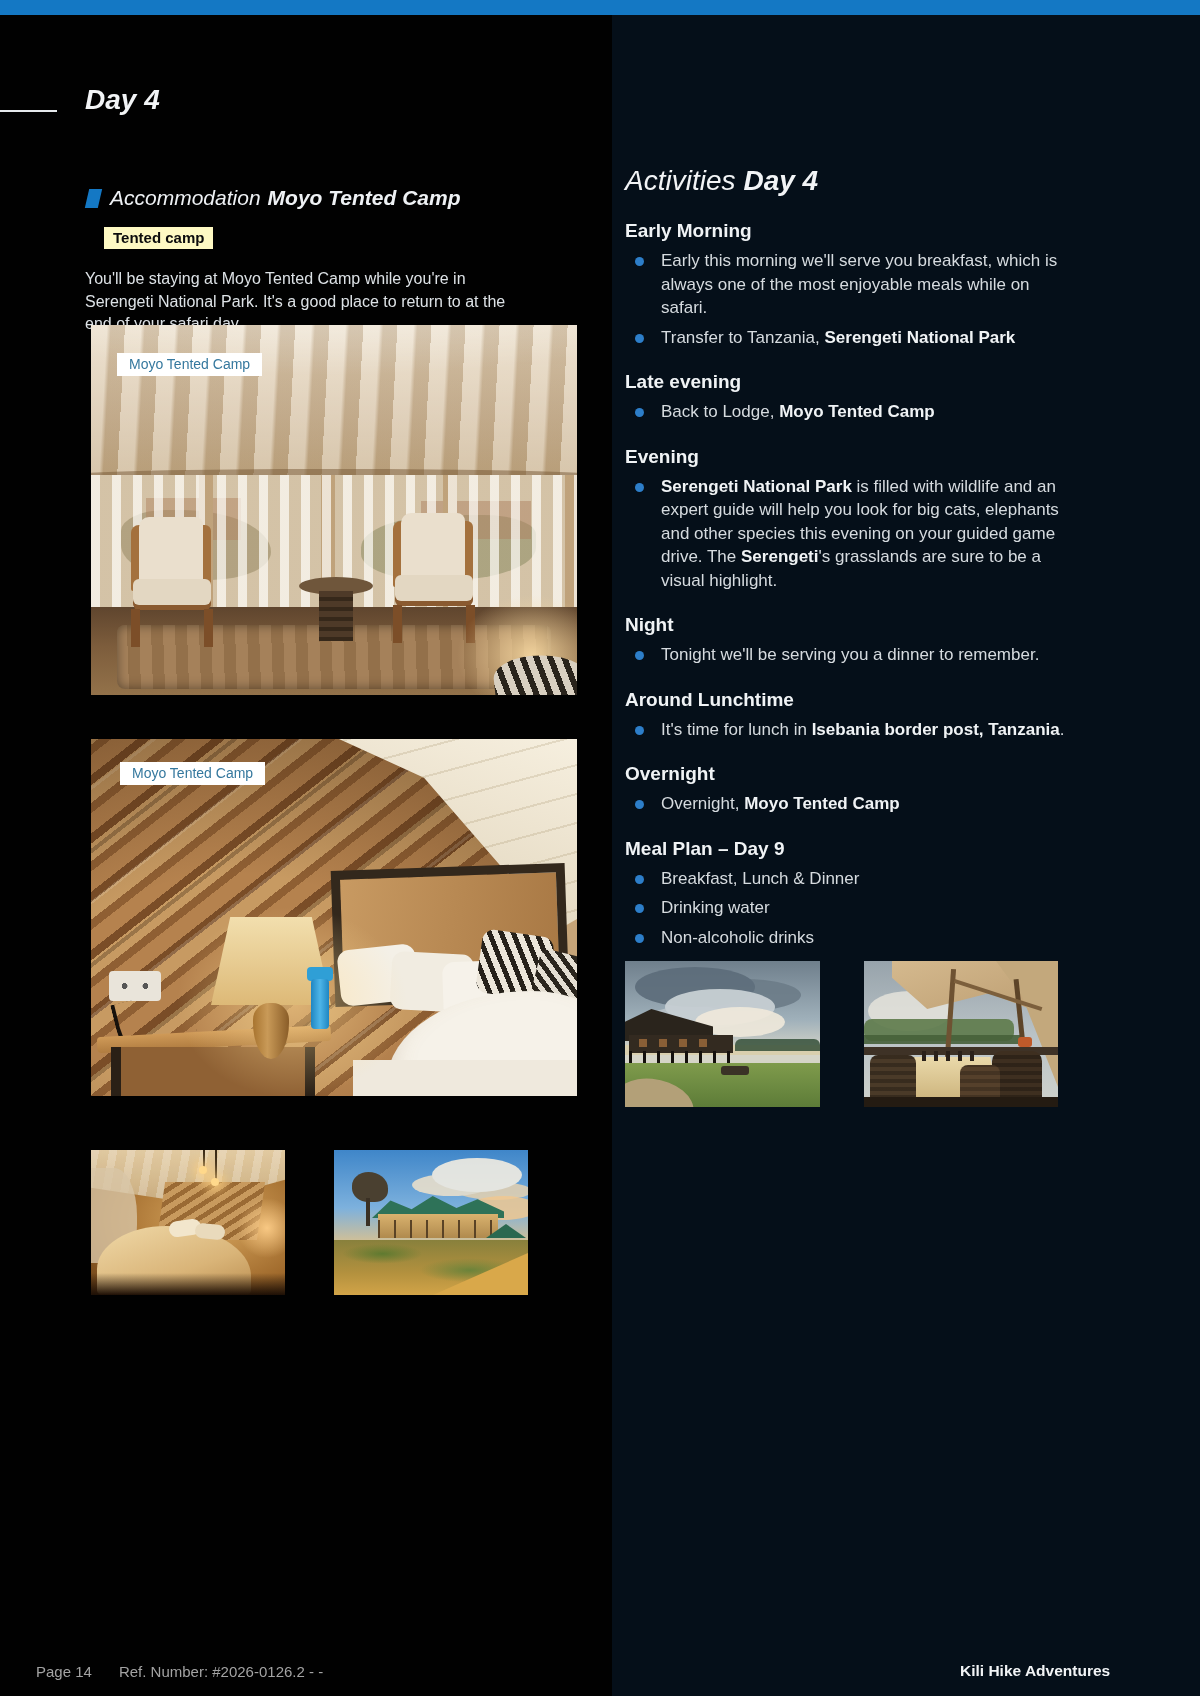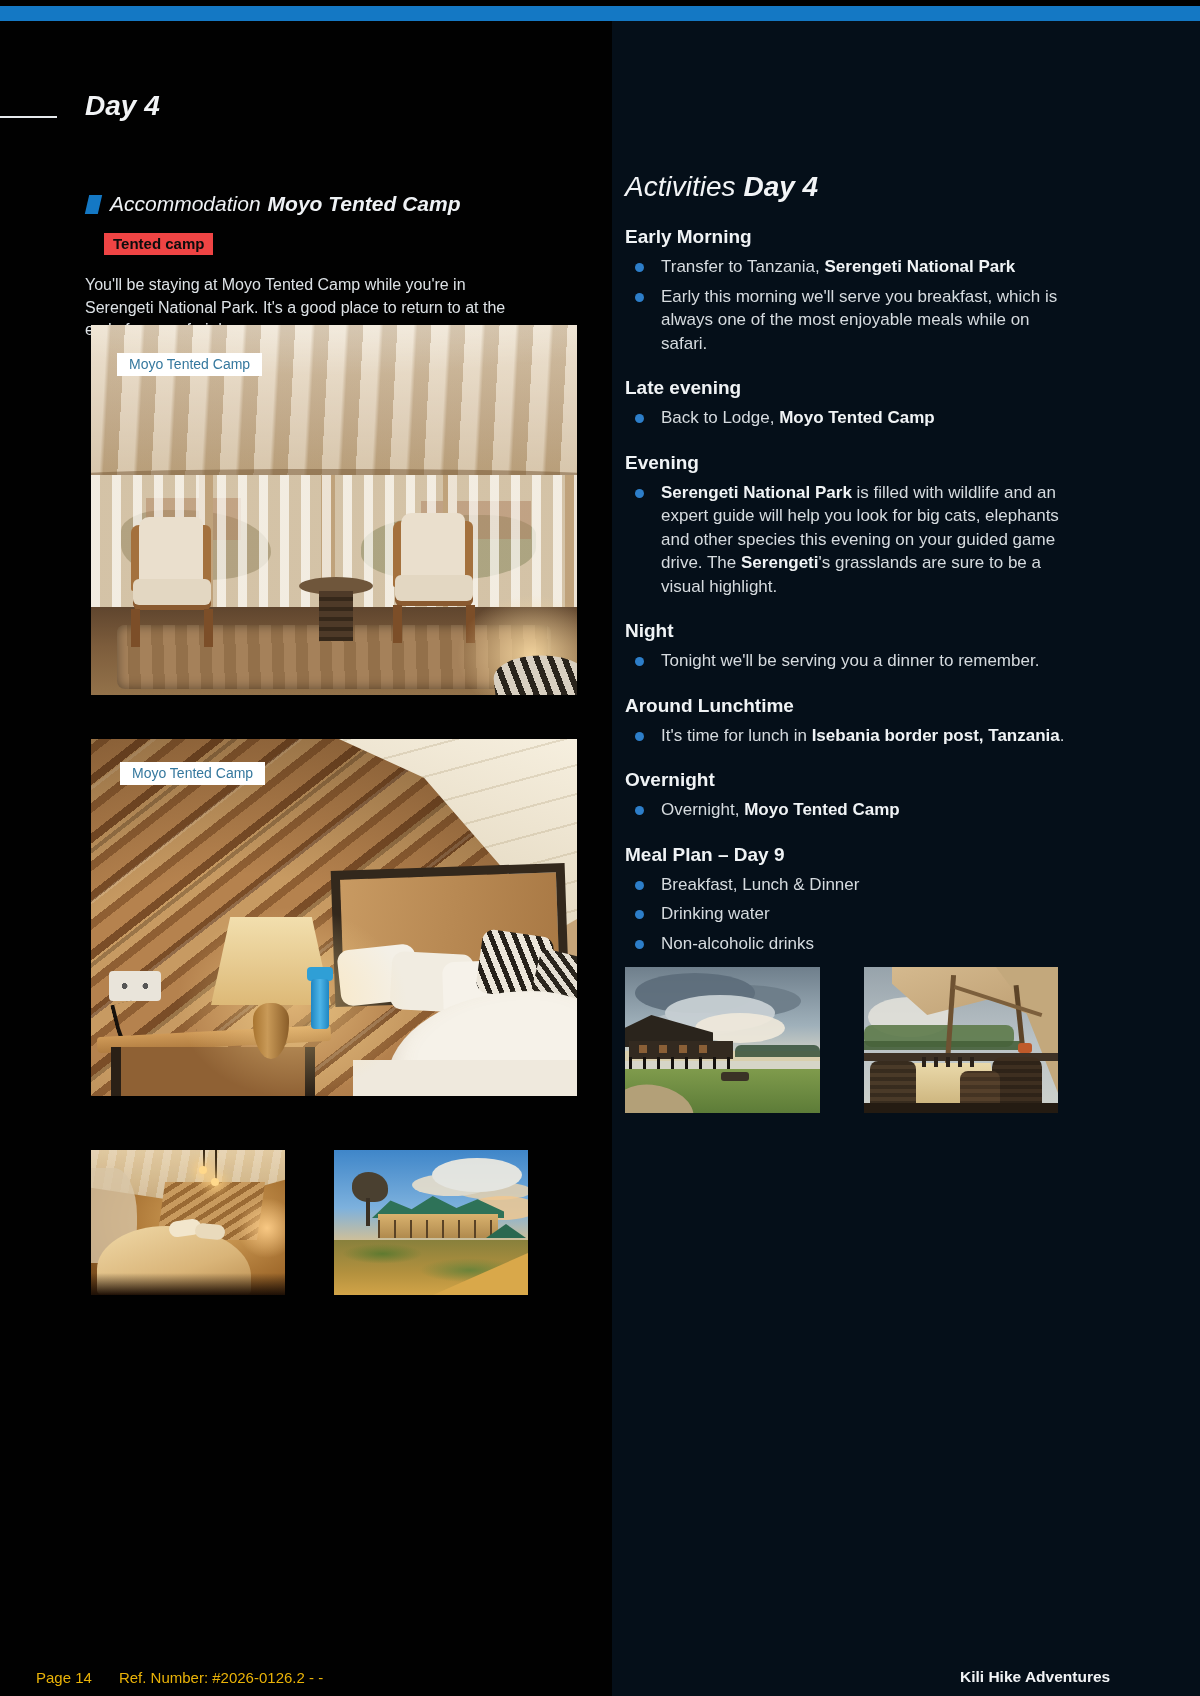--- a/index.html
+++ b/index.html
@@ -1,35 +1,35 @@
 <!DOCTYPE html>
 <html><head>
 <meta charset="utf-8">
 <style>
   html,body{margin:0;padding:0;background:#222;}
   .page{position:relative;width:1200px;height:1696px;background:#010101;overflow:hidden;
         font-family:"Liberation Sans","DejaVu Sans",sans-serif;margin:0 auto;}
-  .abs{position:absolute;margin-top:6px;}
+  .abs{position:absolute;}
   
   .topbar{left:0;top:0;width:1200px;height:15px;background:#1478c4;z-index:40;}
   
   .rpanel{left:612px;top:15px;width:588px;height:1681px;background:#050f19;z-index:1;}
   
   .dash{left:0;top:110px;width:57px;height:2px;background:#e6eaed;z-index:5;}
   .day-title{left:85px;top:84px;font-size:28px;font-weight:bold;font-style:italic;color:#f2f4f6;z-index:5;}
   .accom-row{left:85px;top:186px;display:flex;align-items:flex-start;z-index:5;}
   .flag{width:13px;height:19px;background:#1478c4;transform:skewX(-13deg);margin:3px 10px 0 2px;}
   .accom-title{font-size:21px;font-style:italic;color:#eef1f4;white-space:nowrap;}
   .accom-title .pre{font-weight:400;margin-right:7px;}
   .accom-title .nm{font-weight:bold;}
-  .type-badge{left:104px;top:227px;background:#ef4444;color:#0c0c0c;font-size:15px;font-weight:bold;
+  .type-badge{left:104px;top:227px;background:#fef9c3;color:#0c0c0c;font-size:15px;font-weight:bold;
               padding:2px 9px 3px 9px;z-index:5;}
   .para{left:85px;top:268px;width:470px;font-size:16px;line-height:22.5px;color:#dde2e6;
         white-space:pre-line;z-index:5;}
-  .footer-left{left:36px;top:1663px;font-size:15px;color:#eab308;z-index:45;}
+  .footer-left{left:36px;top:1663px;font-size:15px;color:#a3a3a3;z-index:45;}
   .footer-left .ref{margin-left:27px;}
   .brand{left:960px;top:1662px;font-size:15.5px;font-weight:bold;color:#f2f4f6;z-index:45;text-align:right;}
   
   .rcontent{left:625px;top:15px;width:540px;z-index:5;}
   .act-title{margin-top:149px;font-size:28px;font-style:italic;color:#f2f4f6;line-height:34px;}
   .act-title .pre{font-weight:400;margin-right:8px;}
   .act-title .bold{font-weight:bold;}
   .section{margin-top:20px;}
   .sec-heading{font-size:19px;font-weight:bold;color:#f0f3f5;line-height:25px;margin-bottom:6px;}
   .bullet{display:flex;margin-bottom:6px;}
@@ -312,25 +312,25 @@
     <div class="d-fore"></div>
   </div>
 
   <div class="abs rcontent">
     <div class="act-title"><span class="pre">Activities</span><span class="bold">Day 4</span></div>
     <div id="sections">
         <div class="section">
           <div class="sec-heading">Early Morning</div>
           <div class="bullet">
             <div class="dot"></div>
+            <div class="btext"><span>Early this morning we'll serve you breakfast, which is</span><br><span>always one of the most enjoyable meals while on</span><br><span>safari.</span></div>
+          </div>
+          <div class="bullet">
+            <div class="dot"></div>
             <div class="btext"><span>Transfer to Tanzania, </span><b>Serengeti National Park</b></div>
-          </div>
-          <div class="bullet">
-            <div class="dot"></div>
-            <div class="btext"><span>Early this morning we'll serve you breakfast, which is</span><br><span>always one of the most enjoyable meals while on</span><br><span>safari.</span></div>
           </div>
         </div>
         <div class="section">
           <div class="sec-heading">Late evening</div>
           <div class="bullet">
             <div class="dot"></div>
             <div class="btext"><span>Back to Lodge, </span><b>Moyo Tented Camp</b></div>
           </div>
         </div>
         <div class="section">

